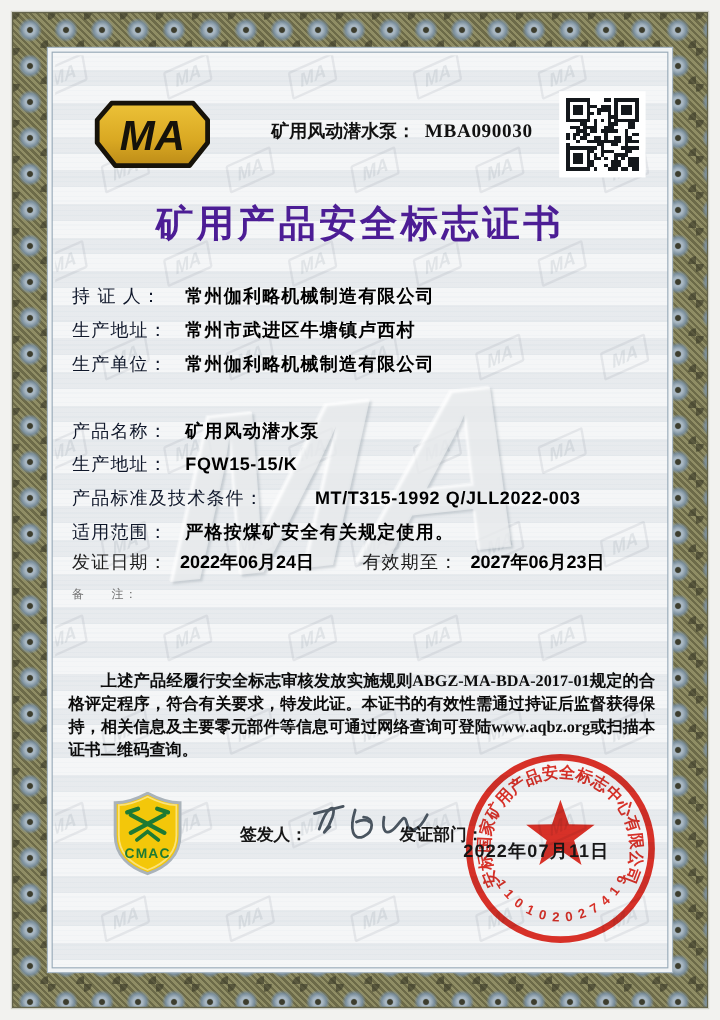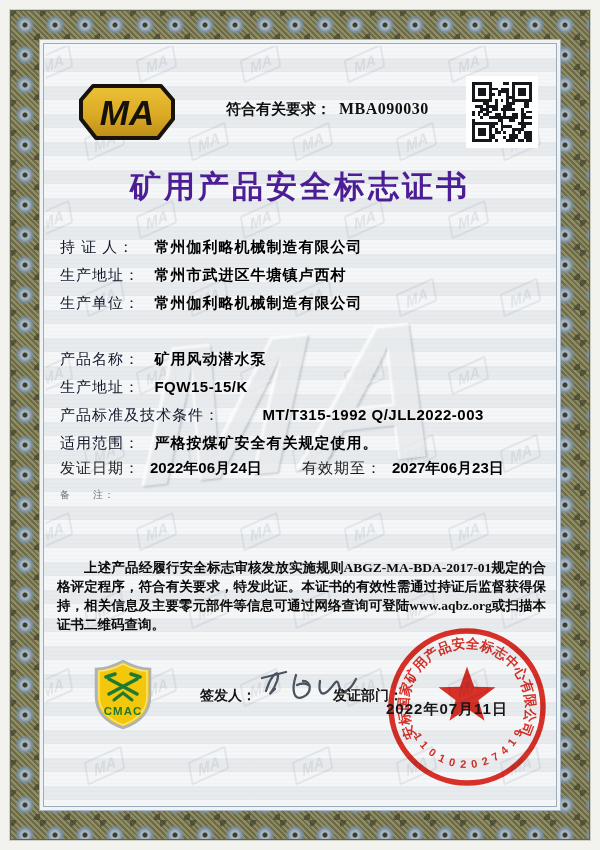--- a/index.html
+++ b/index.html
@@ -134,21 +134,21 @@
           <stop offset="0" stop-color="#ecc238"></stop>
             <stop offset="0.6" stop-color="#d9a822"></stop>
             <stop offset="1" stop-color="#bd8c18"></stop>
         </linearGradient>
       </defs>
       <path d="M15 3 H83 L95 17 V36 L80 55 H18 L3 36 V17 Z" fill="url(#gold)" stroke="#17130a" stroke-width="4" stroke-linejoin="round"></path>
       <text x="49" y="42" text-anchor="middle" font-size="35" font-weight="900" font-style="italic" font-family="Liberation Sans, sans-serif" fill="#15120a">MA</text>
     </svg>
 
     <div class="cert-no">
-      <span>符合有关要求：</span><span class="num">MBA090030</span>
+      <span>矿用风动潜水泵：</span><span class="num">MBA090030</span>
     </div>
 
     <div class="qr"><svg viewBox="0 0 25 25" width="72" height="72" shape-rendering="crispEdges">
           <rect width="25" height="25" fill="#ffffff"></rect>
           <g fill="#14181c">
             <rect x="2" y="2" width="1" height="1"></rect>
             <rect x="3" y="2" width="1" height="1"></rect>
             <rect x="4" y="2" width="1" height="1"></rect>
             <rect x="5" y="2" width="1" height="1"></rect>
             <rect x="6" y="2" width="1" height="1"></rect>

